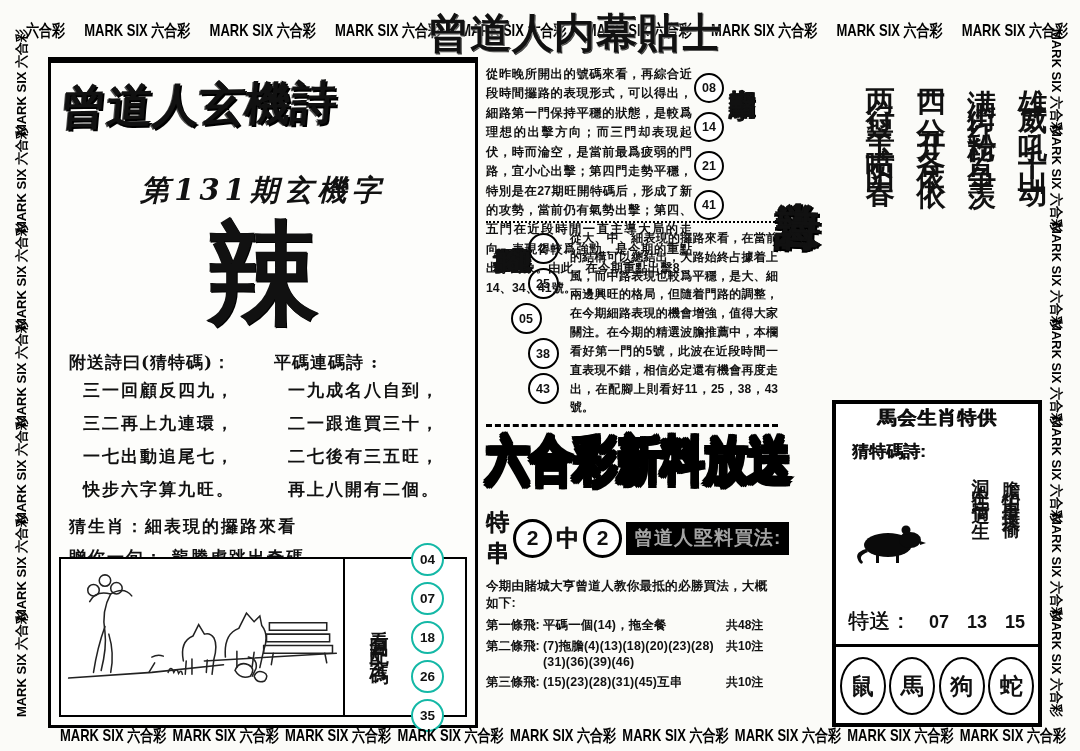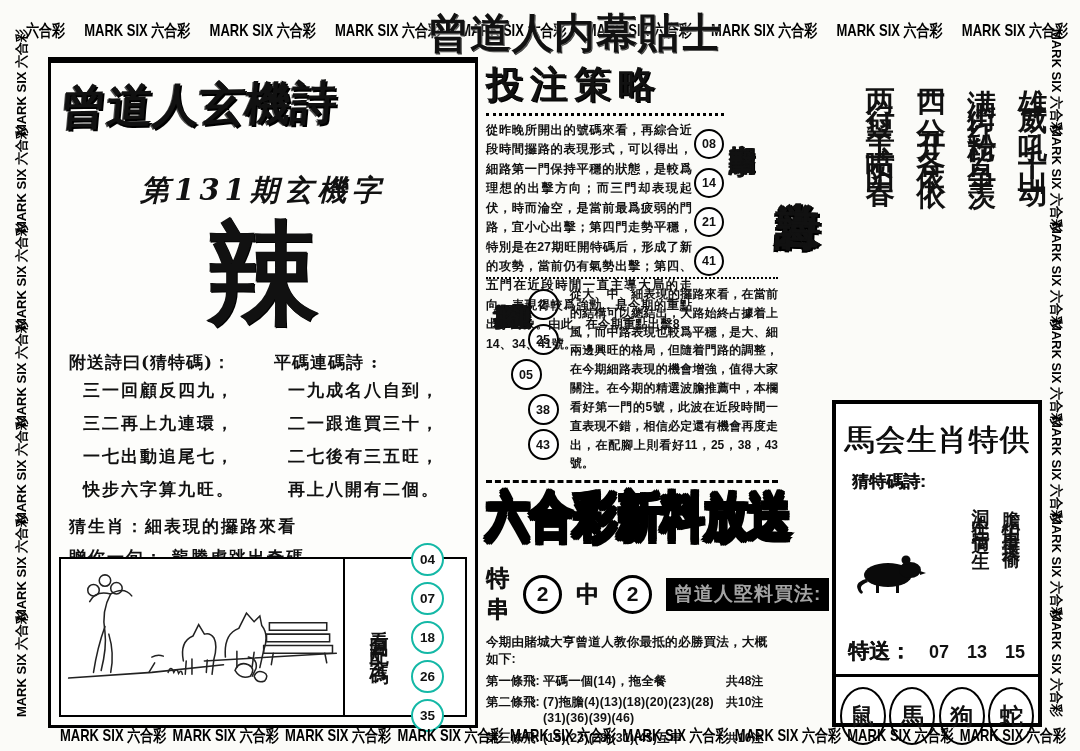--- a/index.html
+++ b/index.html
@@ -72,21 +72,21 @@
       font-size:12.5px;background:#fff;}
   .p-circle.offset{transform:translateX(-17px);}
   .picks-body{flex:1;font-size:12px;font-weight:700;text-align:justify;
       line-height:1.57;}
   .dashed-div{border-top:3px dashed #000;margin:7px 0 4px;}
   .big-header{font-size:45px;font-weight:900;letter-spacing:0;color:#fff;
       white-space:nowrap;-webkit-text-stroke:2.5px #000;margin-top:2px;
       transform:scale(.97,1.15);transform-origin:left center;
       text-shadow:2px 2px 0 #000,-2px -2px 0 #000,2px -2px 0 #000,-2px 2px 0 #000,
                   2px 0 0 #000,-2px 0 0 #000,0 2px 0 #000,0 -2px 0 #000;}
-  .set-header{display:flex;align-items:center;gap:14px;margin-top:16px;}
+  .set-header{display:flex;align-items:center;gap:4px;margin-top:16px;}
   .set-prefix{font-size:23px;font-weight:900;text-shadow:.5px 0 0 #000;}
   .hdr-circle{width:33px;height:33px;border:3px solid #000;border-radius:50%;
       display:flex;align-items:center;justify-content:center;font-size:21px;
       font-weight:900;background:#fff;flex-shrink:0;}
   .set-mid{font-size:23px;font-weight:900;text-shadow:.5px 0 0 #000;}
   .set-label{background:#000;color:#a3a3a3;font-size:19px;font-weight:900;
       padding:3px 8px 4px;white-space:nowrap;letter-spacing:1px;}
   .set-intro{font-size:12.6px;font-weight:700;margin-top:9px;letter-spacing:.2px;}
   .fly-row{display:flex;align-items:baseline;margin-top:4.5px;font-size:12.4px;
       font-weight:700;}
@@ -95,31 +95,31 @@
   .fly-note{width:52px;font-size:12px;flex-shrink:0;}
   
   .right-poem{position:absolute;left:855px;top:66px;height:330px;
       writing-mode:vertical-rl;font-family:"DejaVu Serif",serif;font-size:29px;
       font-weight:600;letter-spacing:15px;line-height:1.75;}
   .brush-label{position:absolute;left:770px;top:166px;writing-mode:vertical-rl;
       font-family:"DejaVu Serif",serif;font-size:46px;font-weight:900;
       transform:rotate(2deg);text-shadow:2px 1px 0 #000,-1px 2px 0 #000;}
   .special-panel{position:absolute;left:832px;top:400px;width:202px;height:319px;
       border:4px solid #000;background:#fff;}
-  .special-header{text-align:center;font-size:30px;font-weight:400;margin-top:16px;
+  .special-header{text-align:center;font-size:19px;font-weight:700;margin-top:1px;
       text-shadow:1px 0 0 #000;letter-spacing:1px;}
   .special-poem-title{font-size:17px;font-weight:900;margin:9px 0 0 16px;
       text-shadow:.5px 0 0 #000;}
   .special-mid{position:relative;height:142px;}
   .rat-svg{position:absolute;left:12px;top:52px;}
   .special-poem{position:absolute;right:12px;top:2px;writing-mode:vertical-rl;
       font-family:"DejaVu Serif",serif;font-size:18px;font-weight:700;
       letter-spacing:7px;line-height:1.7;}
   .special-send{display:flex;align-items:baseline;margin:2px 12px 0;gap:18px;}
-  .send-label{font-size:21px;font-weight:700;text-shadow:.5px 0 0 #000;}
+  .send-label{font-size:21px;font-weight:400;text-shadow:.5px 0 0 #000;}
   .send-num{font-size:18px;font-weight:900;}
   .zodiac-row{display:flex;justify-content:space-evenly;border-top:3px solid #000;
       margin-top:9px;padding-top:10px;}
   .zodiac-circle{width:42px;height:54px;border:2.5px solid #000;border-radius:50%;
       display:flex;align-items:center;justify-content:center;font-size:23px;
       font-family:"DejaVu Serif",serif;font-weight:700;}
 </style>
 </head>
 <body>
 
@@ -202,21 +202,20 @@
         <div class="num-circle">07</div>
         <div class="num-circle">18</div>
         <div class="num-circle">26</div>
         <div class="num-circle">35</div>
       </div>
     </div>
   </div>
 </div>
 
 <div class="center-col">
-  <div class="strategy-header">投注策略</div>
 
   <div class="strategy-row">
     <div class="strategy-body">從昨晚所開出的號碼來看，再綜合近段時間攞路的表現形式，可以得出，細路第一門保持平穩的狀態，是較爲理想的出擊方向；而三門却表現起伏，時而淪空，是當前最爲疲弱的門路，宜小心出擊；第四門走勢平穩，特別是在27期旺開特碼后，形成了新的攻勢，當前仍有氣勢出擊；第四、五門在近段時間一直主導大局的走向，表現得較爲強勁，是今期的重點出擊對象。由此，在今期重點出擊8、14、34、41號。</div>
     <div class="strategy-side">
       <div class="strategy-circles">
         <div class="s-circle">08</div>
         <div class="s-circle">14</div>
         <div class="s-circle">21</div>
         <div class="s-circle">41</div>
       </div>

